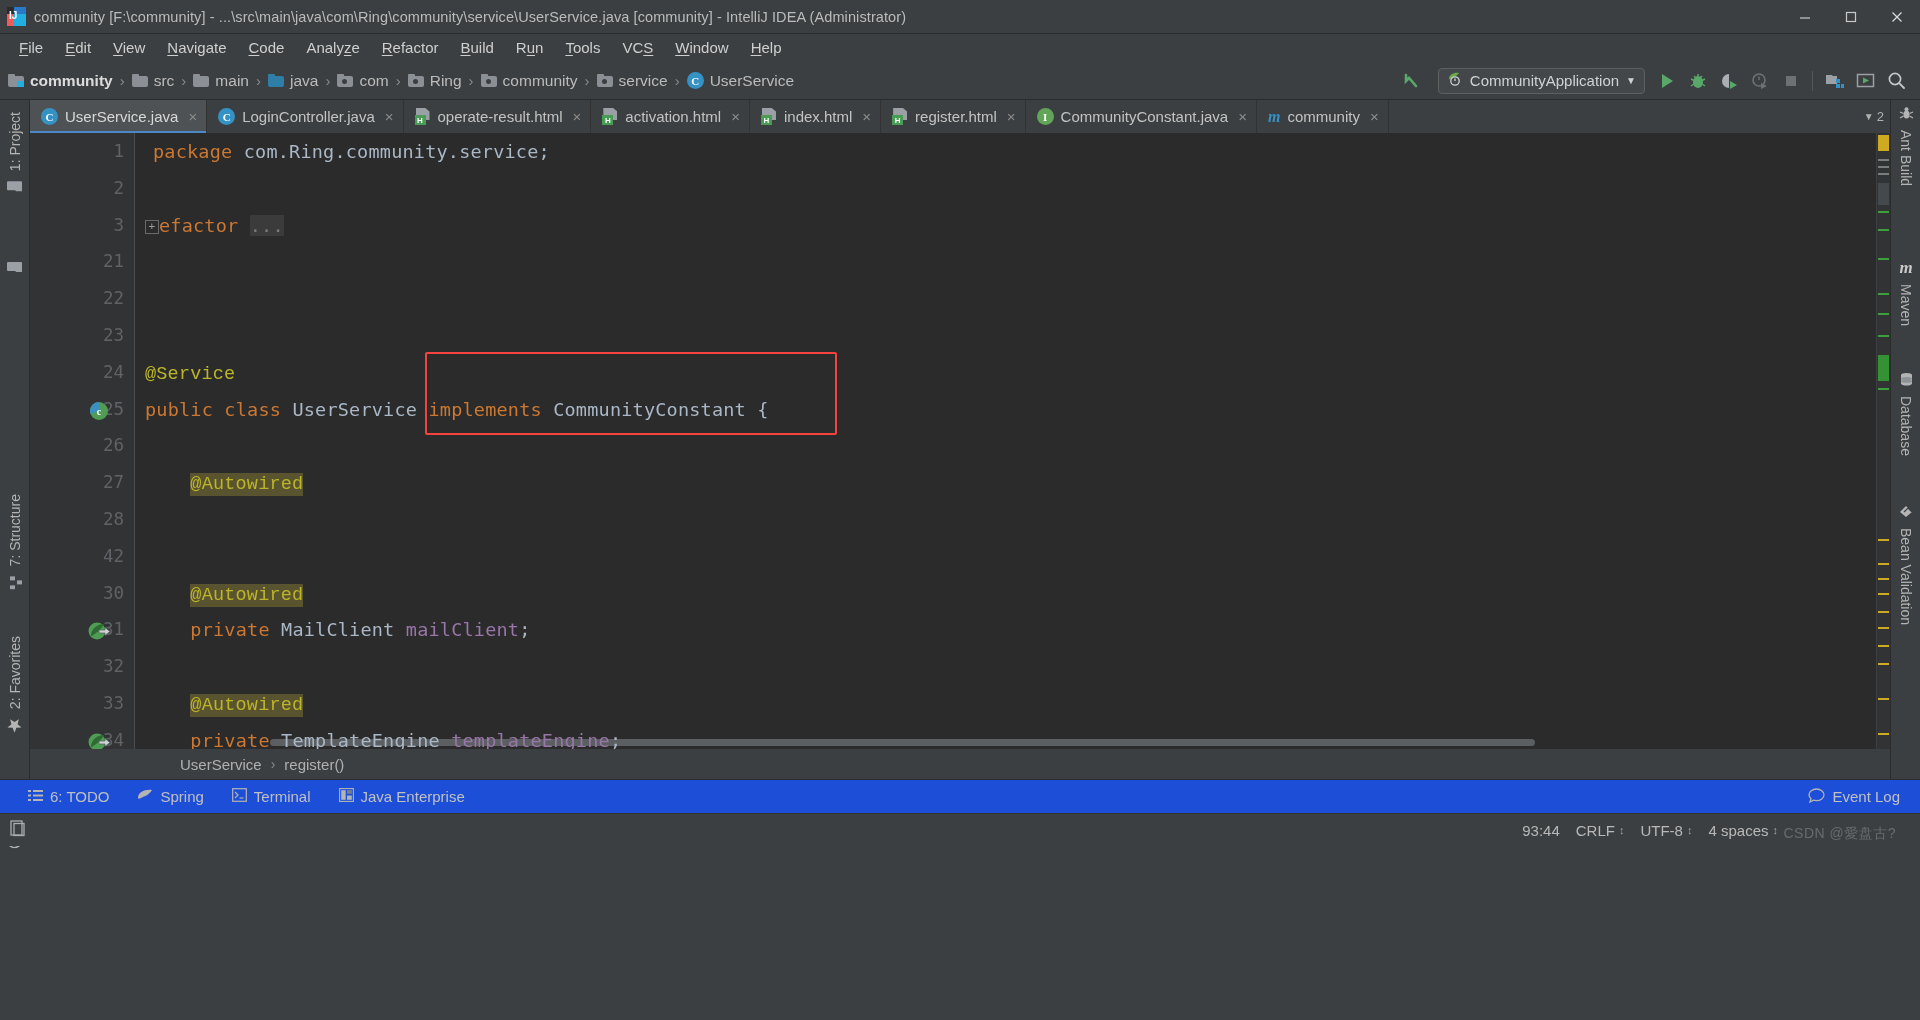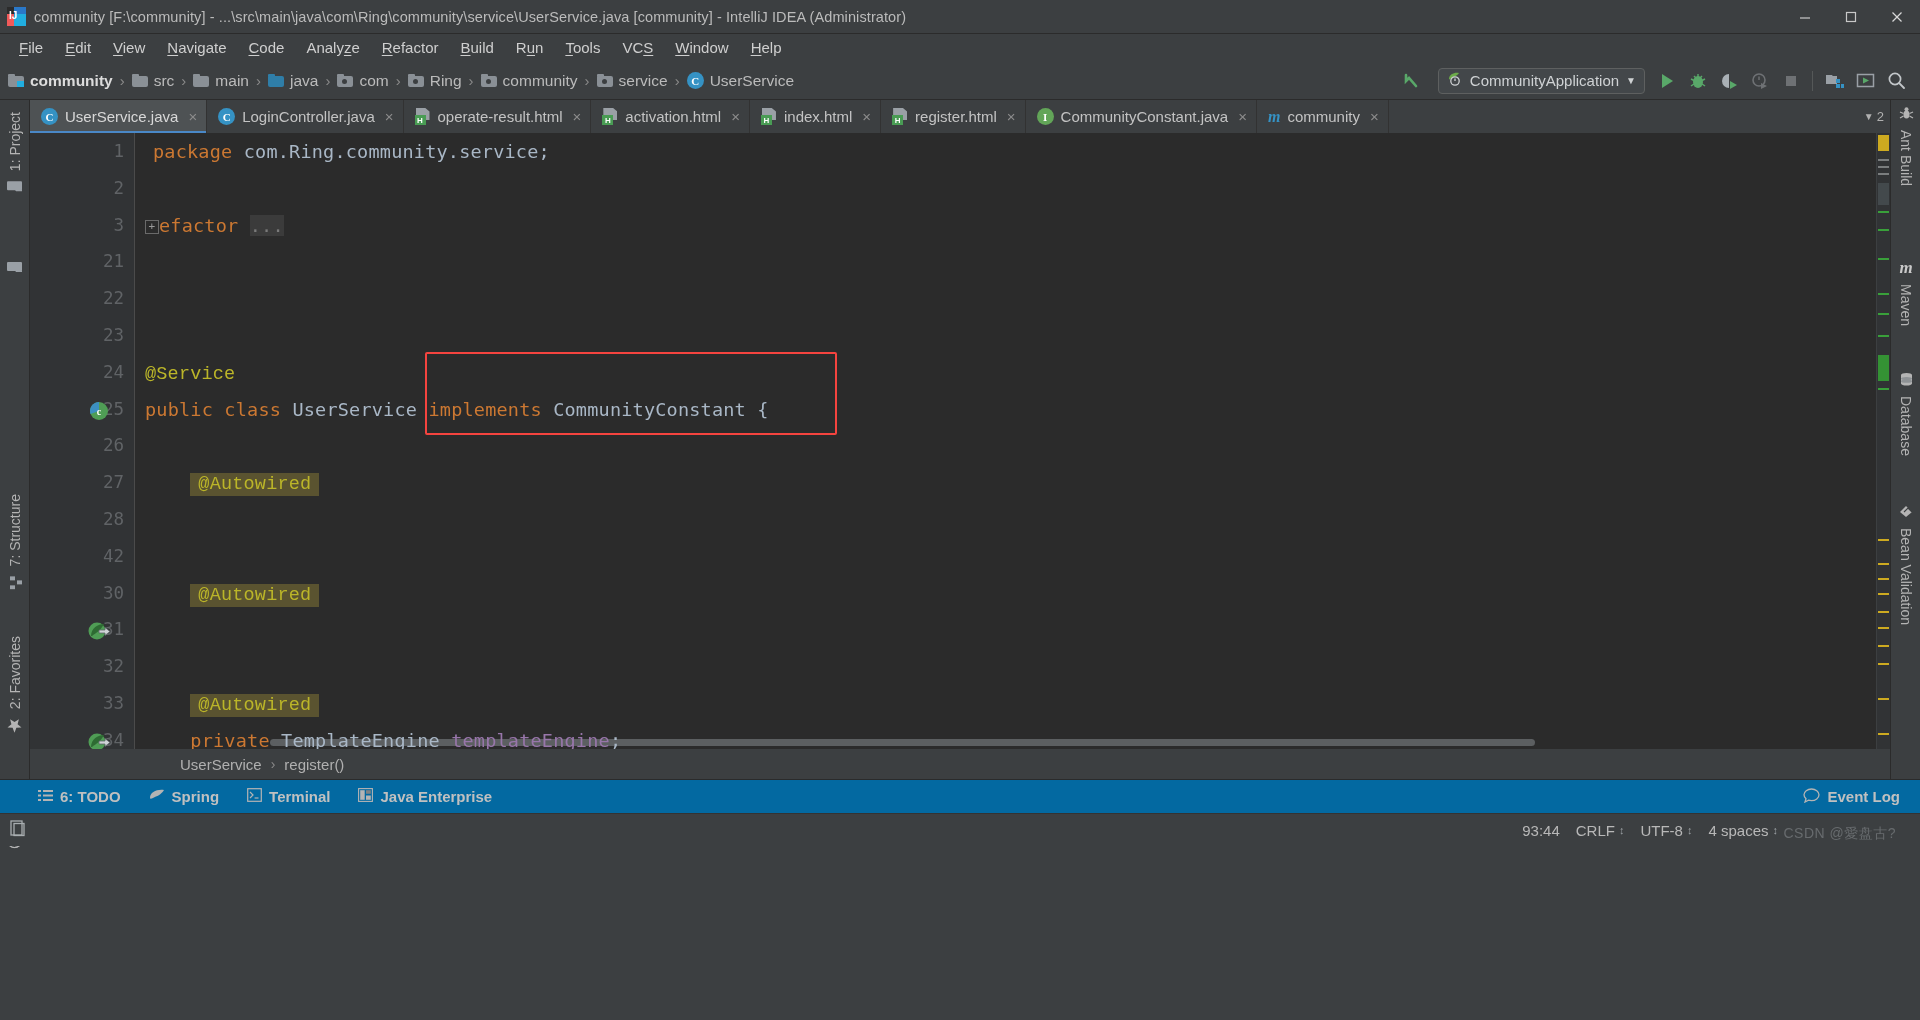--- a/index.html
+++ b/index.html
@@ -129,21 +129,21 @@
   .cline {
     position: absolute; left: 10px; white-space: pre;
     font-family: "DejaVu Sans Mono", monospace; font-size: 18.5px; line-height: 22px;
     letter-spacing: .2px;
   }
   .k  { color:#cc7832; }     
   .an { color:#bbb529;font-family:Liberation Mono, monospace; }     
   .ty { color:#a9b7c6; }     
   .fl { color:#9876aa; }     
   .p  { color:#a9b7c6; }     
-  .hl-anno { background:#5a5330; padding: 1px 8px; }
+  .hl-anno { background:#5a5330; padding: 1px 0; }
   .fold {
     display:inline-block; border:1px solid #6a6a6a; color:#9a9a9a; width:14px; height:14px;
     font: 11px/12px "DejaVu Sans Mono", monospace; text-align:center; vertical-align:2px;
   }
   .dots { background:#3b3b3b; color:#7a7a7a; }
   .redbox {
     position: absolute; border: 2px solid #f5443f; border-radius: 2px; pointer-events:none;
   }
   .hscroll {
     position: absolute; left: 135px; bottom: 3px; width: 1265px; height: 7px;
@@ -166,23 +166,22 @@
   .ebreadcrumb {
     position: absolute; top: 749px; left: 30px; width: 1860px; height: 30px;
     background: #3c3f41; display: flex; align-items:center; padding-left: 150px;
   }
   .ebc { color:#b0b0b0; font-size: 15px; }
   .ebc-sep { color:#8a8a8a; margin: 0 9px; font-size:14px; }
 
   
   .bottombar {
     position:absolute; top: 779px; left: 0; width: 1920px; height: 34px;
-    background:#0369a1; display:flex; align-items:center; padding-left: 38px;
+    background:#1d4ed8; display:flex; align-items:center; padding-left: 28px;
     border-top: 1px solid #2b2b2b;
-    font-weight: bold;
   }
   .bw { display:flex; align-items:center; gap:7px; margin-right: 28px; color:#c0c0c0; font-size:15px; white-space:nowrap;}
   .bottombar-right { margin-left:auto; display:flex; align-items:center; gap:7px; padding-right: 20px; color:#c0c0c0; font-size:15px;}
 
   
   .statusbar {
     position:absolute; top: 813px; left: 0; width:1920px; height: 33px;
     background:#3c3f41; display:flex; align-items:center; padding-left: 8px;
     border-top:1px solid #333;
   }
@@ -628,20 +627,21 @@
         <div class="cline" style="top: 81.6px;"><span class="fold">+</span><span class="k">efactor </span><span class="dots">...</span></div>
         <div class="cline" style="top: 118.4px;"></div>
         <div class="cline" style="top: 155.2px;"></div>
         <div class="cline" style="top: 192px;"></div>
         <div class="cline" style="top: 228.8px;"><span class="an">@Service</span></div>
         <div class="cline" style="top: 265.6px;"><span class="k">public class </span><span class="ty">UserService </span><span class="k">implements </span><span class="ty">CommunityConstant</span><span class="p"> {</span></div>
         <div class="cline" style="top: 302.4px;"></div>
         <div class="cline" style="top: 339.2px;"><span class="p">    </span><span class="an hl-anno">@Autowired</span></div>
         <div class="cline" style="top: 412.8px;"></div>
         <div class="cline" style="top: 449.6px;"><span class="p">    </span><span class="an hl-anno">@Autowired</span></div>
+        <div class="cline" style="top: 486.4px;"><span class="p">    </span><span class="k">private </span><span class="ty">MailClient </span><span class="fl">mailClient</span><span class="p">;</span></div>
         <div class="cline" style="top: 523.2px;"></div>
         <div class="cline" style="top: 560px;"><span class="p">    </span><span class="an hl-anno">@Autowired</span></div>
         <div class="cline" style="top: 596.8px;"><span class="p">    </span><span class="k">private </span><span class="ty">TemplateEngine </span><span class="fl">templateEngine</span><span class="p">;</span></div>
       </div>
   </div>
 
   <div class="markerstrip">
     <div class="mk ygrp" style="top:2px;"></div>
     <div class="mk gray" style="top:26px;"></div>
     <div class="mk gray" style="top:33px;"></div>

